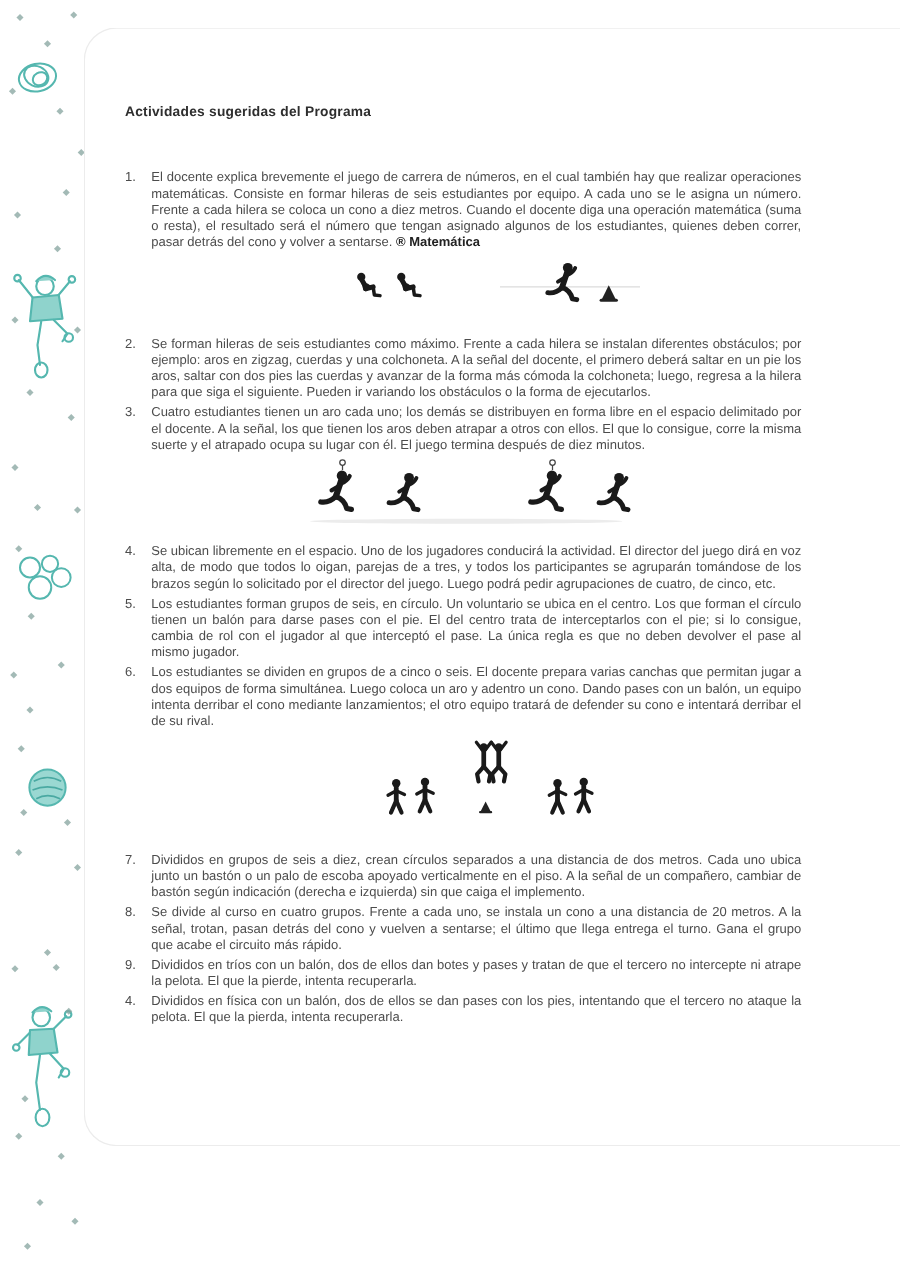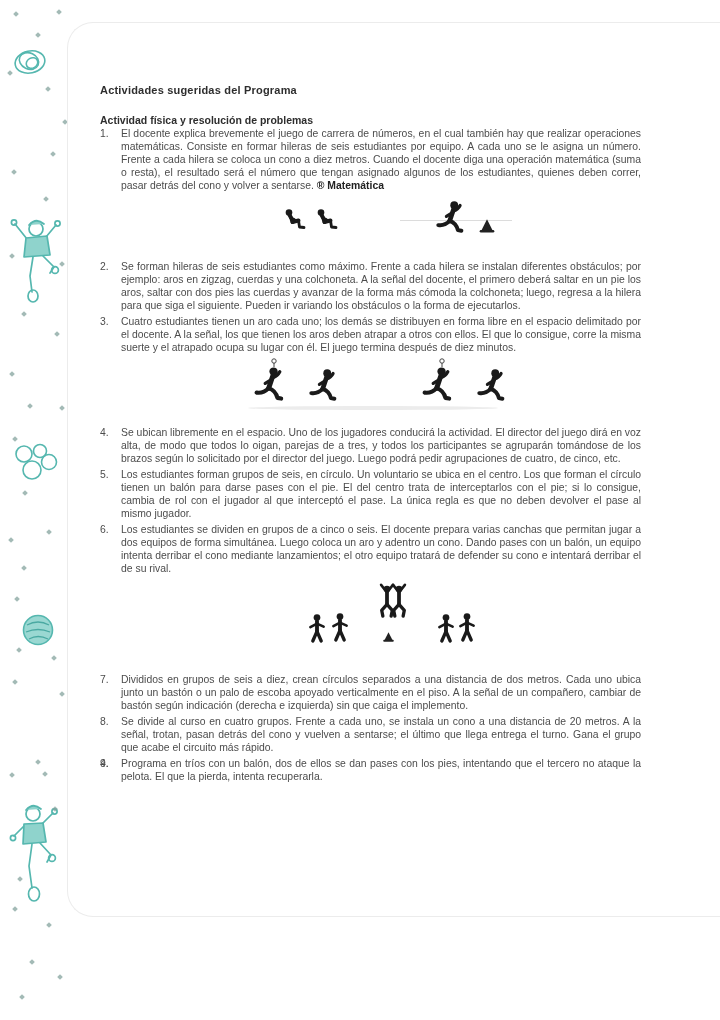--- a/index.html
+++ b/index.html
@@ -20,21 +20,21 @@
     position:absolute;width:4px;height:4px;background:#84a39e;
     transform:rotate(45deg);opacity:.75;
   }
   .doodle{position:absolute;}
   
   .content{
     position:absolute;left:100px;top:84px;width:541px;
     color:#4c4c4c;filter:blur(0.32px);
   }
   .page-title{
-    font-size:11px;font-weight:bold;color:#2e2e2e;margin:0 0 18px 0;
+    font-size:11px;font-weight:bold;color:#2e2e2e;margin:0 0 40px 0;
     letter-spacing:.2px;
   }
   .section-heading{
     font-size:10.5px;font-weight:bold;color:#2e2e2e;margin:0 0 1px 0;
   }
   ol.activities{list-style:none;margin:0;padding:0;}
   li.item{
     position:relative;padding-left:21px;margin:0 0 3px 0;
     font-size:10.4px;line-height:13px;text-align:justify;
   }
@@ -185,21 +185,20 @@
     <div class="dot" style="left: 47px; top: 923px;"></div>
     <div class="dot" style="left: 30px; top: 960px;"></div>
     <div class="dot" style="left: 58px; top: 975px;"></div>
     <div class="dot" style="left: 20px; top: 995px;"></div>
   </div>
 
 <div class="scan-border"></div>
 
 <main class="content">
   <h1 class="page-title">Actividades sugeridas del Programa</h1>
-  <h2 class="section-heading">Actividad física y resolución de problemas</h2>
   <ol class="activities" id="activities-list">
       <li class="item"><span class="num">1.</span><span class="txt">El docente explica brevemente el juego de carrera de números, en el cual también hay que realizar operaciones matemáticas. Consiste en formar hileras de seis estudiantes por equipo. A cada uno se le asigna un número. Frente a cada hilera se coloca un cono a diez metros. Cuando el docente diga una operación matemática (suma o resta), el resultado será el número que tengan asignado algunos de los estudiantes, quienes deben correr, pasar detrás del cono y volver a sentarse.</span><strong> ® Matemática</strong></li>
   <div class="illus illus-1">
     <div class="ground-line" style="left:300px;top:24px;width:112px"></div>
     <svg style="left:182px;top:12px" width="26" height="26" viewBox="0 0 26 26">
           <use href="#sym-sitter"></use>
         </svg>
     <svg style="left:214px;top:12px" width="26" height="26" viewBox="0 0 26 26">
           <use href="#sym-sitter"></use>
         </svg>
@@ -256,16 +255,16 @@
         </svg>
     <svg style="left:334px;top:32px" width="24" height="32" viewBox="0 0 20 26">
           <use href="#sym-stander"></use>
         </svg>
     <svg style="left:355px;top:30px" width="24" height="34" viewBox="0 0 20 26">
           <use href="#sym-stander"></use>
         </svg>
   </div>
 <li class="item"><span class="num">7.</span><span class="txt">Divididos en grupos de seis a diez, crean círculos separados a una distancia de dos metros. Cada uno ubica junto un bastón o un palo de escoba apoyado verticalmente en el piso. A la señal de un compañero, cambiar de bastón según indicación (derecha e izquierda) sin que caiga el implemento.</span></li>
       <li class="item"><span class="num">8.</span><span class="txt">Se divide al curso en cuatro grupos. Frente a cada uno, se instala un cono a una distancia de 20 metros. A la señal, trotan, pasan detrás del cono y vuelven a sentarse; el último que llega entrega el turno. Gana el grupo que acabe el circuito más rápido.</span></li>
-      <li class="item"><span class="num">9.</span></li>
-      <li class="item"><span class="num">4.</span><span class="txt">Programa en tríos con un balón, dos de ellos se dan pases con los pies, intentando que el tercero no ataque la pelota. El que la pierda, intenta recuperarla.</span></li>
+      <li class="item"><span class="num">9.</span><span class="txt">Divididos en tríos con un balón, dos de ellos dan botes y pases y tratan de que el tercero no intercepte ni atrape la pelota. El que la pierde, intenta recuperarla.</span></li>
+      <li class="item"><span class="num">4.</span><span class="txt">Divididos en física con un balón, dos de ellos se dan pases con los pies, intentando que el tercero no ataque la pelota. El que la pierda, intenta recuperarla.</span></li>
     </ol>
 </main>
 
 </body></html>

